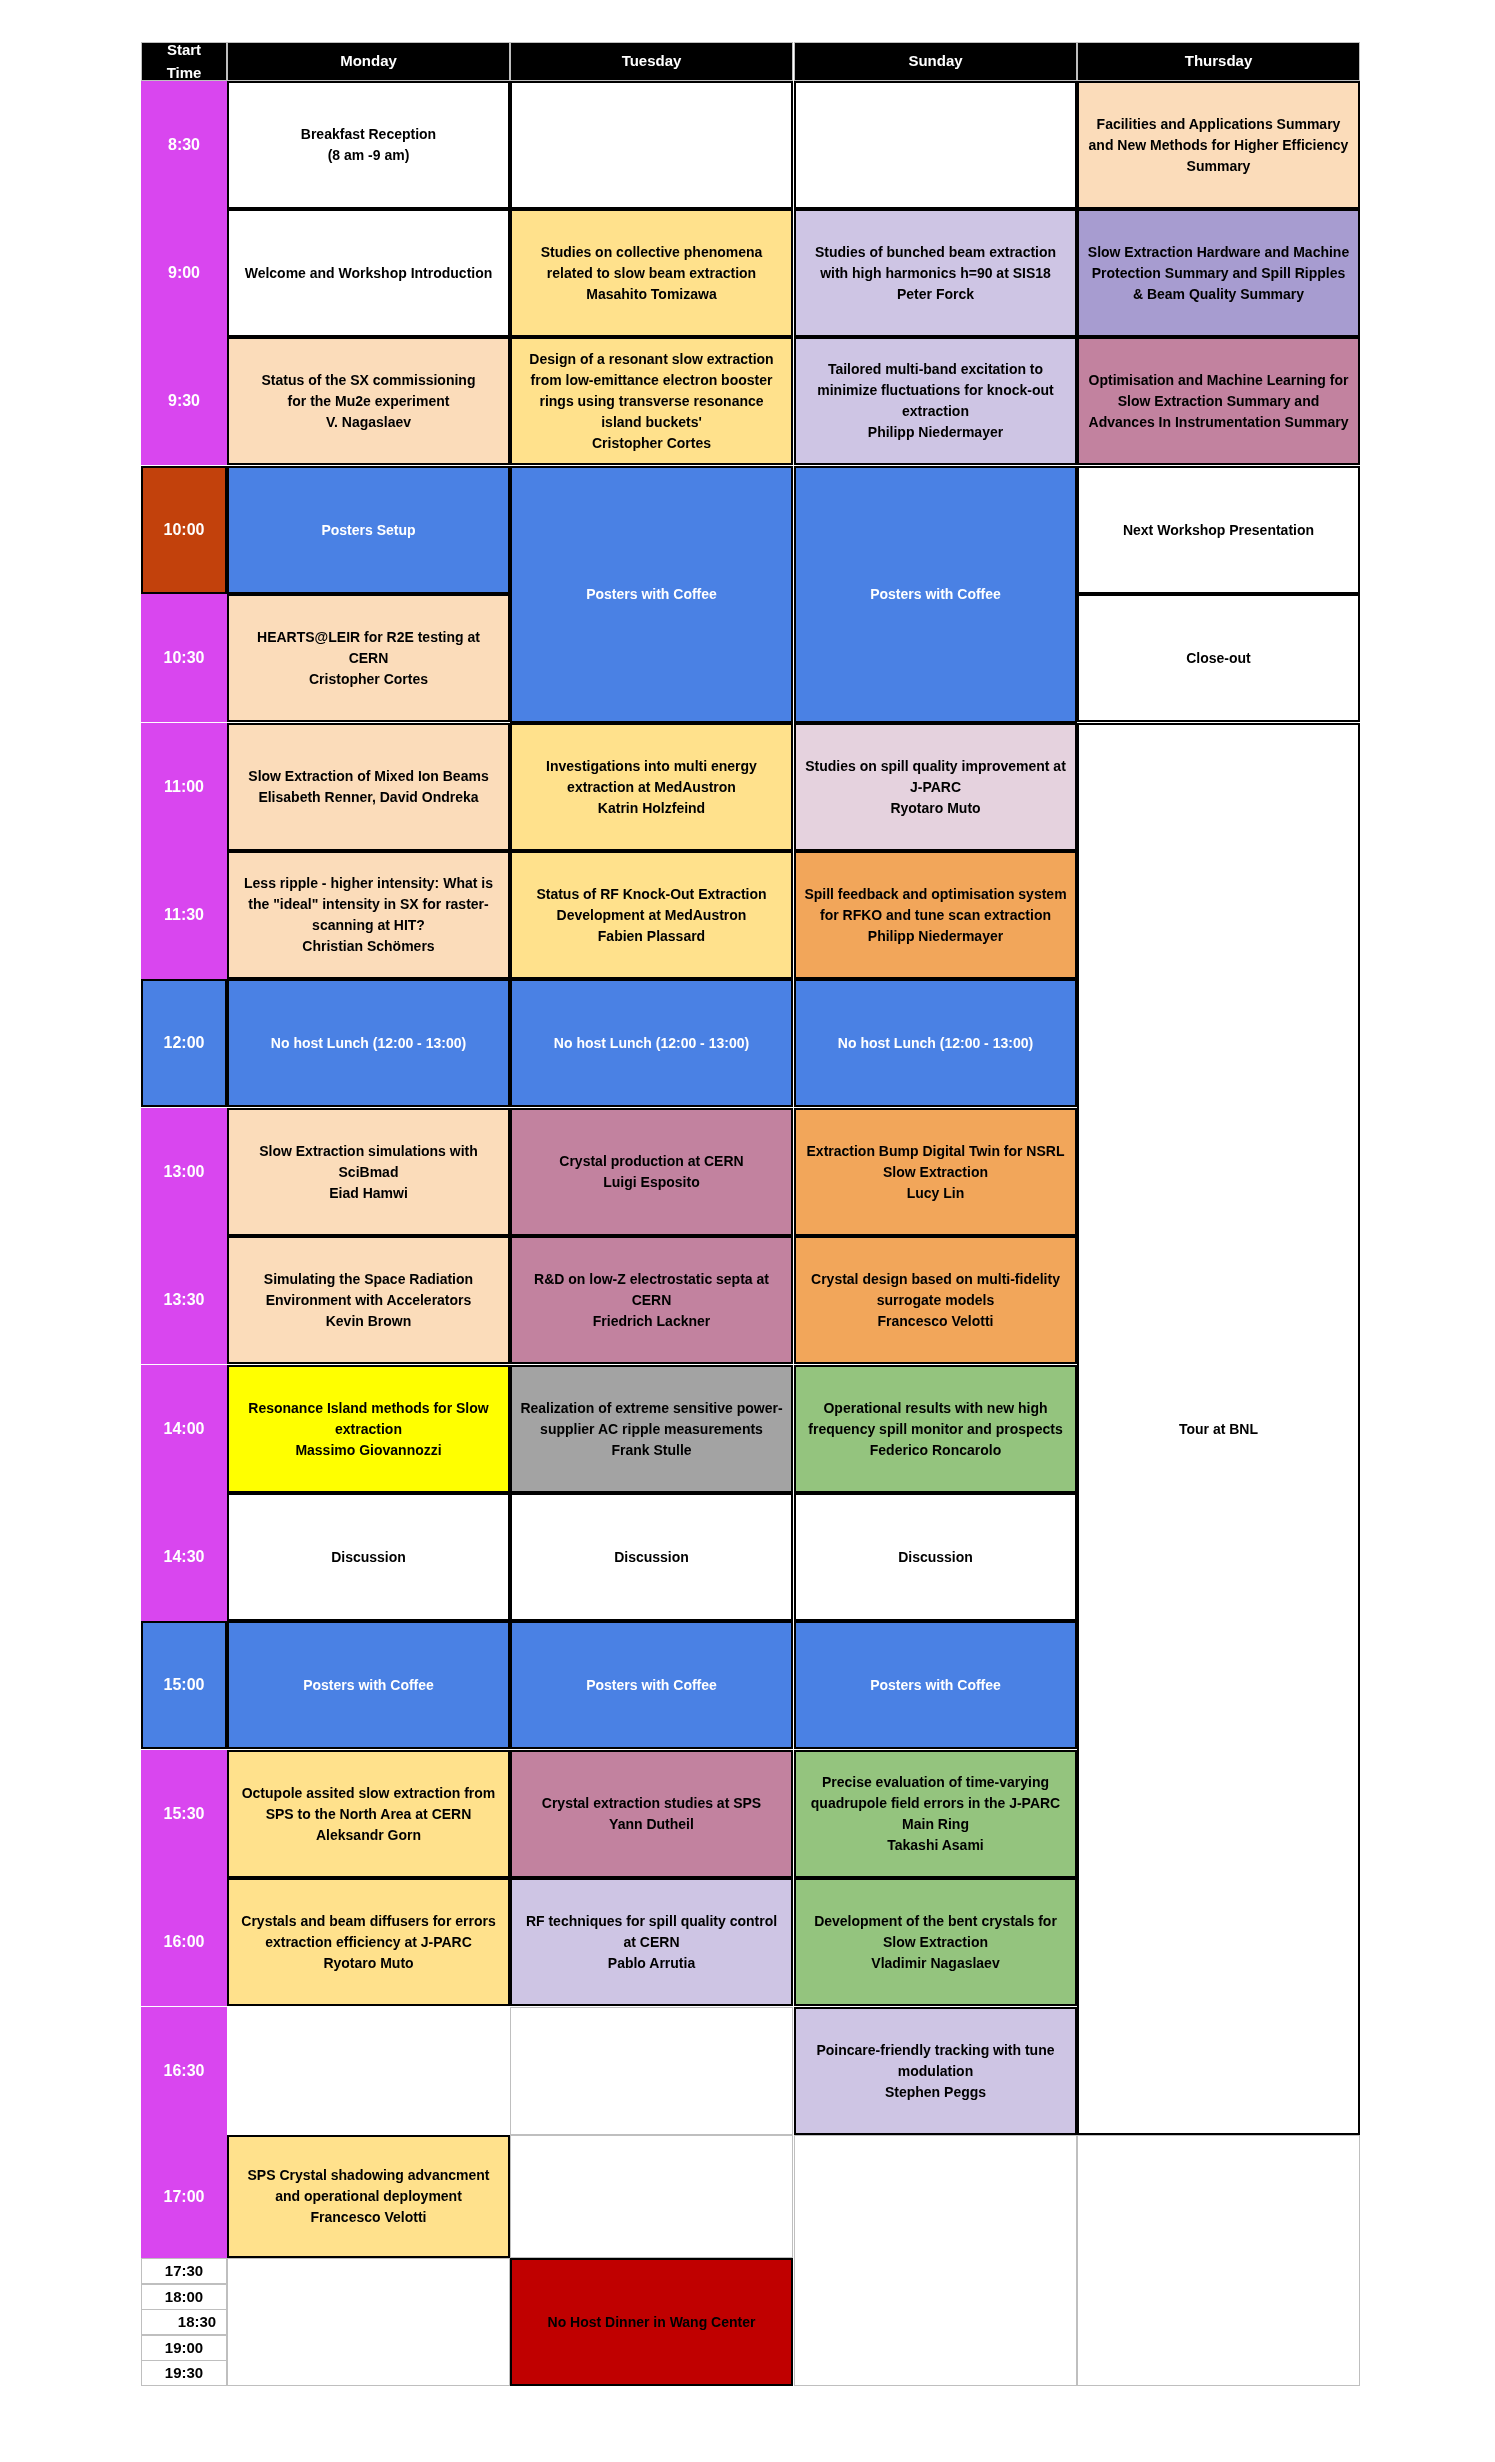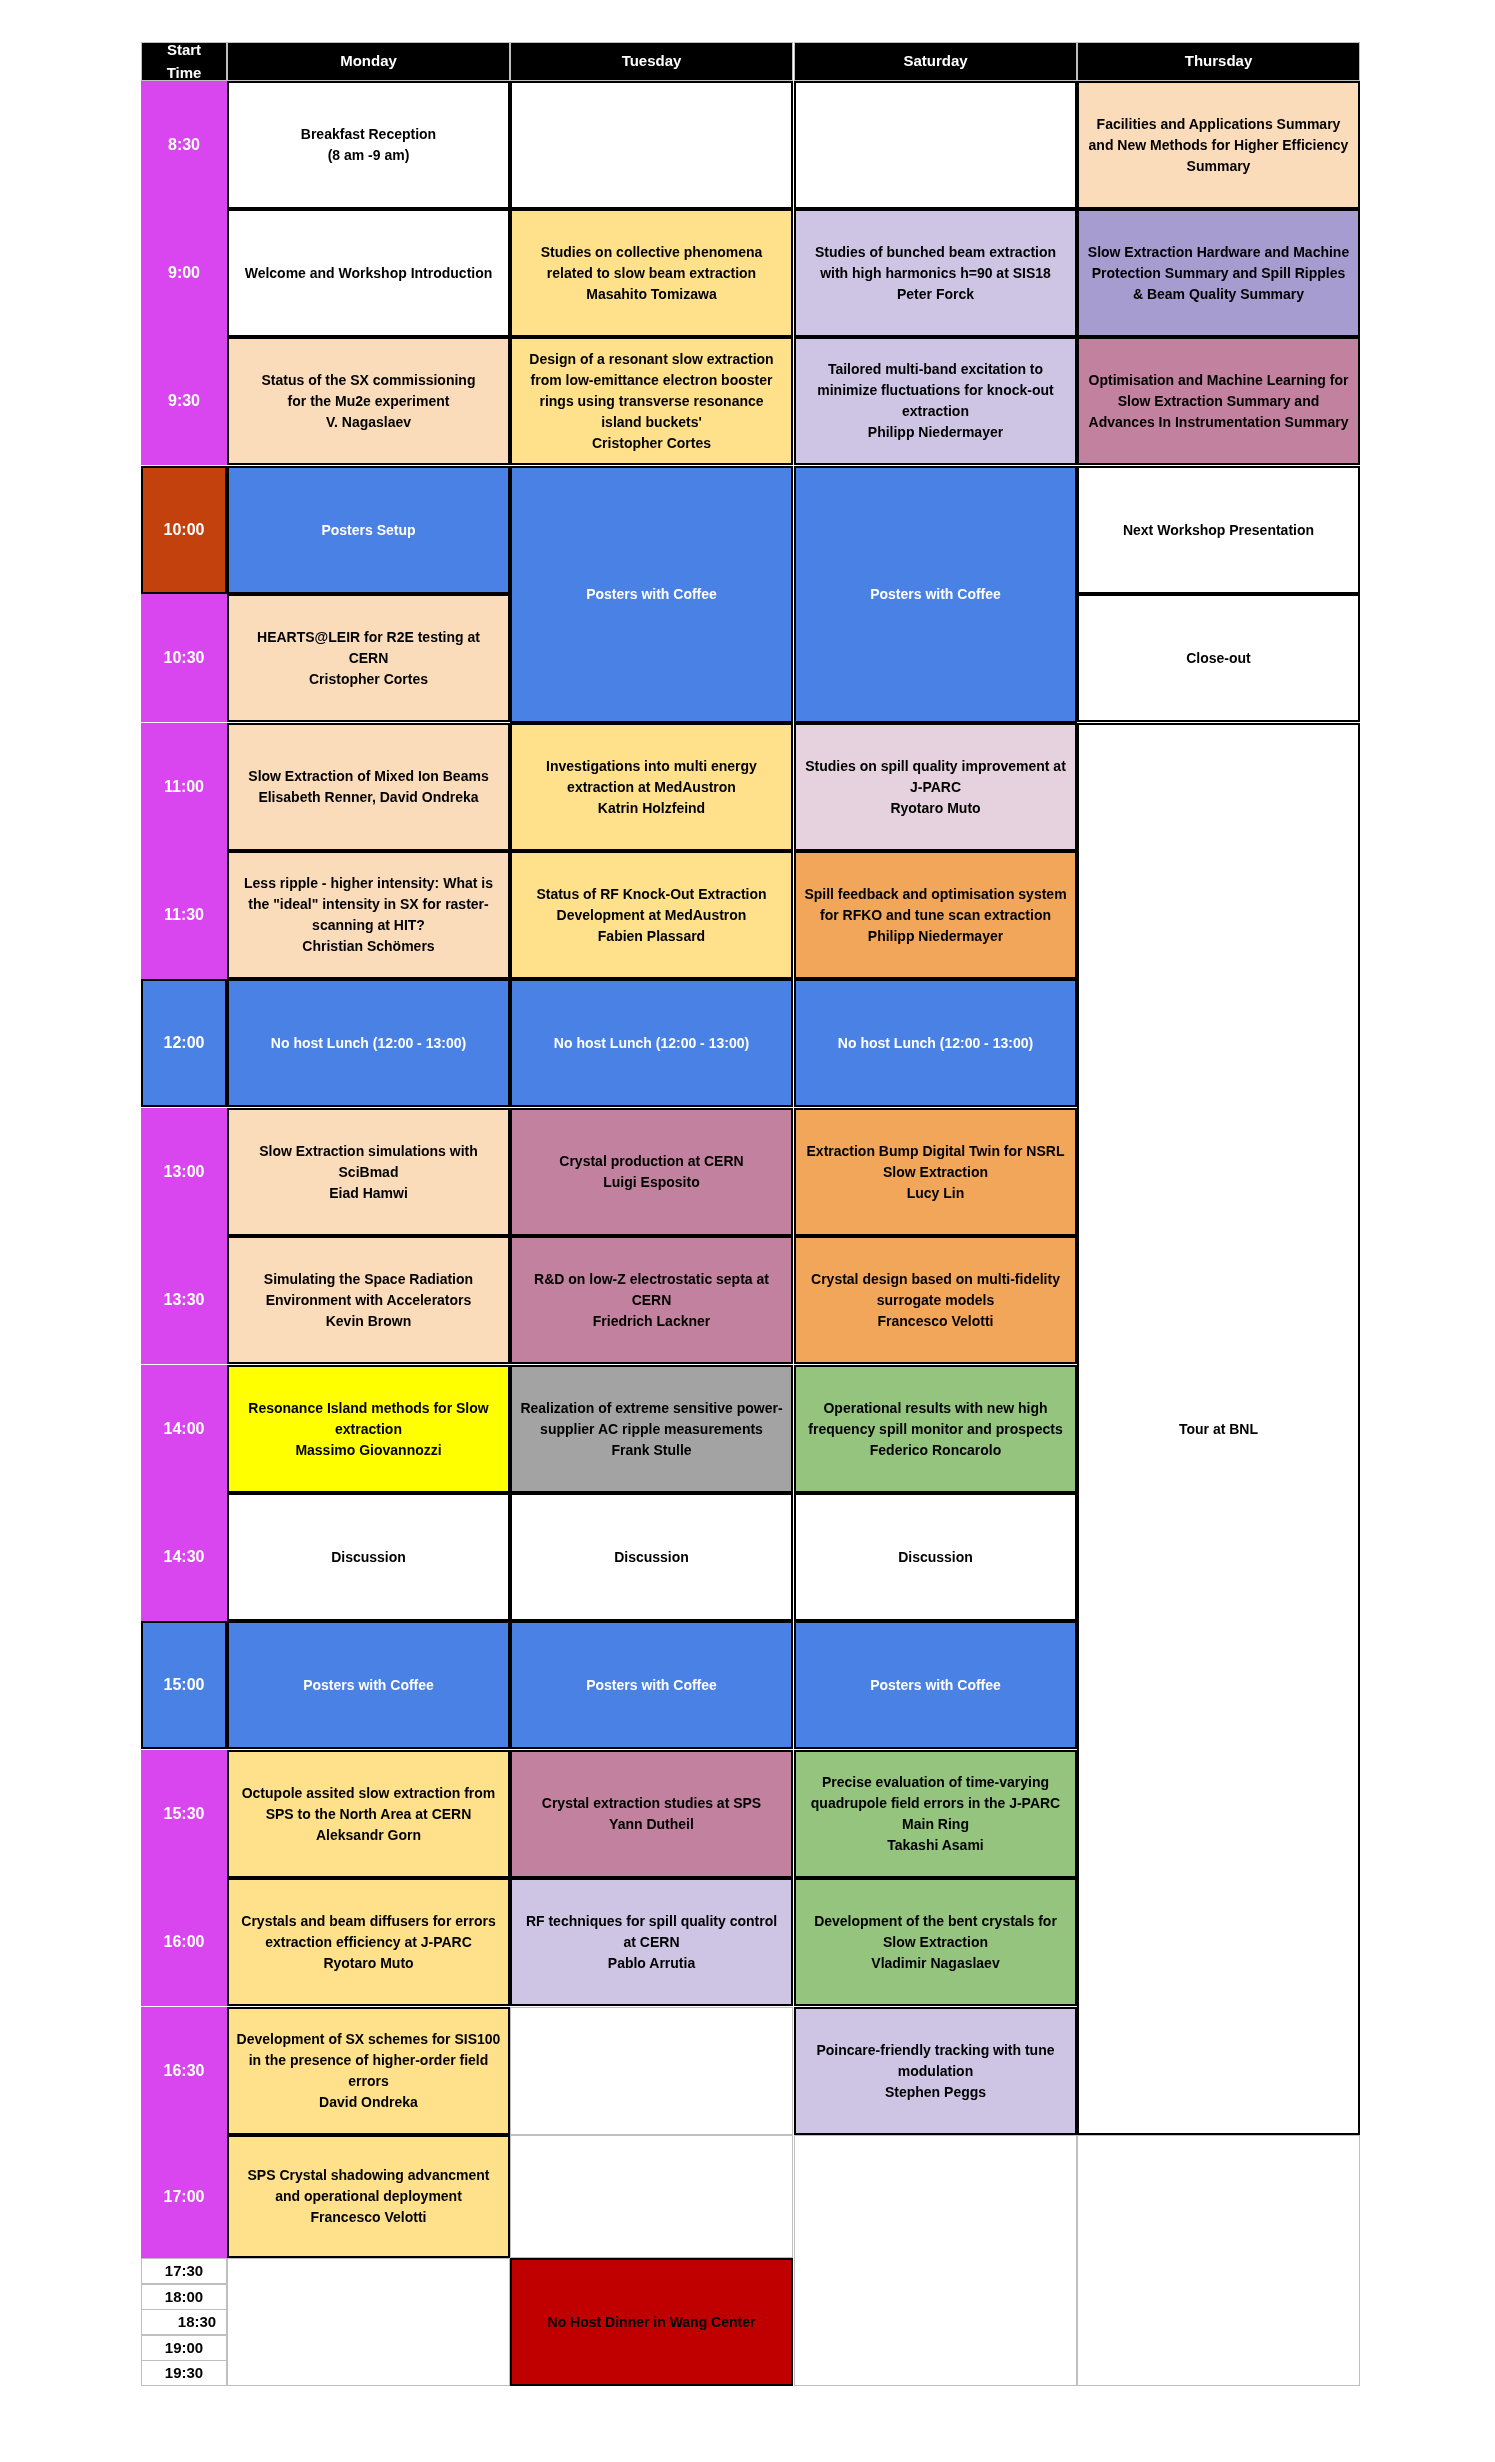--- a/index.html
+++ b/index.html
@@ -20,21 +20,21 @@
   .fg-white{color:#FFFFFF;}
 </style>
 </head>
 <body>
 
 <div class="page">
   <div id="grid">
       <div class="cell hdr fg-white" style="left: 0px; top: 0px; width: 86px; height: 39px;">Start Time</div>
       <div class="cell hdr fg-white" style="left: 86px; top: 0px; width: 283px; height: 39px;">Monday</div>
       <div class="cell hdr fg-white" style="left: 369px; top: 0px; width: 283px; height: 39px;">Tuesday</div>
-      <div class="cell hdr fg-white" style="left: 653px; top: 0px; width: 283px; height: 39px;">Saturday</div>
+      <div class="cell hdr fg-white" style="left: 653px; top: 0px; width: 283px; height: 39px;">Sunday</div>
       <div class="cell hdr fg-white" style="left: 936px; top: 0px; width: 283px; height: 39px;">Thursday</div>
       <div class="cell time fg-white" style="left: 0px; top: 39px; width: 86px; height: 128px;">8:30</div>
       <div class="cell time fg-white" style="left: 0px; top: 167px; width: 86px; height: 128px;">9:00</div>
       <div class="cell time fg-white" style="left: 0px; top: 295px; width: 86px; height: 128px;">9:30</div>
       <div class="cell time b-black fg-white" style="left: 0px; top: 424px; width: 86px; height: 128px; background: #c2410c;">10:00</div>
       <div class="cell time fg-white" style="left: 0px; top: 552px; width: 86px; height: 128px;">10:30</div>
       <div class="cell time fg-white" style="left: 0px; top: 681px; width: 86px; height: 128px;">11:00</div>
       <div class="cell time fg-white" style="left: 0px; top: 809px; width: 86px; height: 128px;">11:30</div>
       <div class="cell time b-black fg-white" style="left: 0px; top: 937px; width: 86px; height: 128px; background: rgb(74, 129, 228);">12:00</div>
       <div class="cell time fg-white" style="left: 0px; top: 1066px; width: 86px; height: 128px;">13:00</div>
@@ -119,22 +119,20 @@
       <div class="cell b-black" style="left: 369px; top: 1708px; width: 283px; height: 128px; background: rgb(194, 130, 159);">Crystal extraction studies at SPS
 Yann Dutheil</div>
       <div class="cell b-black" style="left: 653px; top: 1708px; width: 283px; height: 128px; background: rgb(148, 196, 126);">Precise evaluation of time-varying quadrupole field errors in the J-PARC Main Ring
 Takashi Asami</div>
       <div class="cell b-black" style="left: 86px; top: 1836px; width: 283px; height: 128px; background: rgb(255, 225, 140);">Crystals and beam diffusers for errors extraction efficiency at J-PARC
 Ryotaro Muto</div>
       <div class="cell b-black" style="left: 653px; top: 1836px; width: 283px; height: 128px; background: rgb(148, 196, 126);">Development of the bent crystals for Slow Extraction
 Vladimir Nagaslaev</div>
       <div class="cell b-black" style="left: 369px; top: 1836px; width: 283px; height: 128px; background: rgb(206, 197, 228);">RF techniques for spill quality control at CERN
 Pablo Arrutia</div>
-      <div class="cell b-black" style="left: 86px; top: 1965px; width: 283px; height: 128px; background: rgb(255, 225, 140);">Development of SX schemes for SIS100 in the presence of higher-order field errors
-David Ondreka</div>
       <div class="cell b-gray" style="left: 369px; top: 1965px; width: 283px; height: 128px; background: rgb(255, 255, 255);"></div>
       <div class="cell b-black" style="left: 653px; top: 1965px; width: 283px; height: 128px; background: rgb(206, 197, 228);">Poincare-friendly tracking with tune modulation
 Stephen Peggs</div>
       <div class="cell b-black" style="left: 86px; top: 2093px; width: 283px; height: 123px; background: rgb(255, 225, 140);">SPS Crystal shadowing advancment and operational deployment
 Francesco Velotti</div>
       <div class="cell b-gray" style="left: 369px; top: 2093px; width: 283px; height: 123px; background: rgb(255, 255, 255);"></div>
       <div class="cell b-gray" style="left: 653px; top: 2093px; width: 283px; height: 251px; background: rgb(255, 255, 255);"></div>
       <div class="cell b-gray" style="left: 936px; top: 2093px; width: 283px; height: 251px; background: rgb(255, 255, 255);"></div>
       <div class="cell b-gray" style="left: 86px; top: 2216px; width: 283px; height: 128px; background: rgb(255, 255, 255);"></div>
       <div class="cell b-black" style="left: 369px; top: 2216px; width: 283px; height: 128px; background: rgb(192, 0, 0);">No Host Dinner in Wang Center</div>

